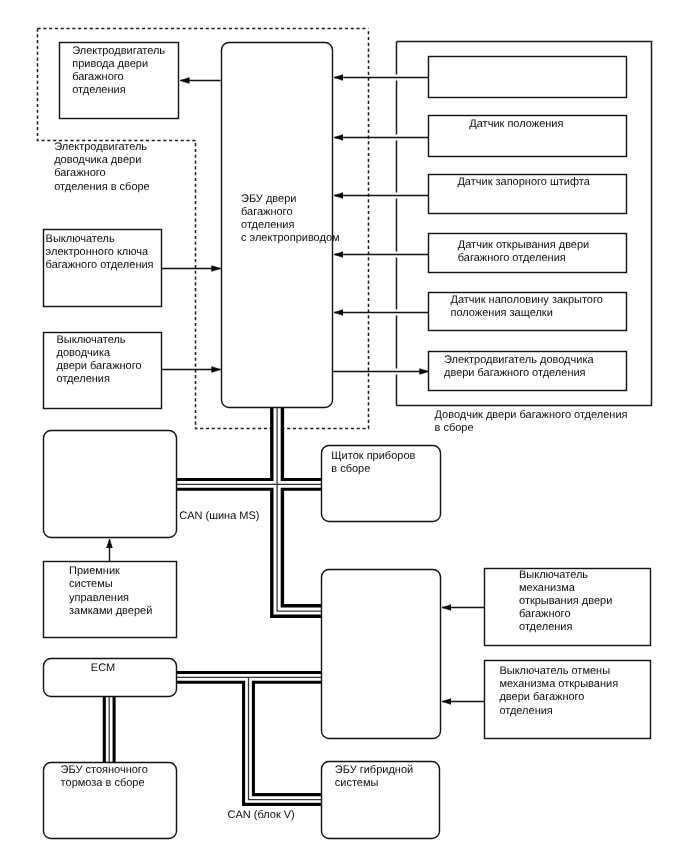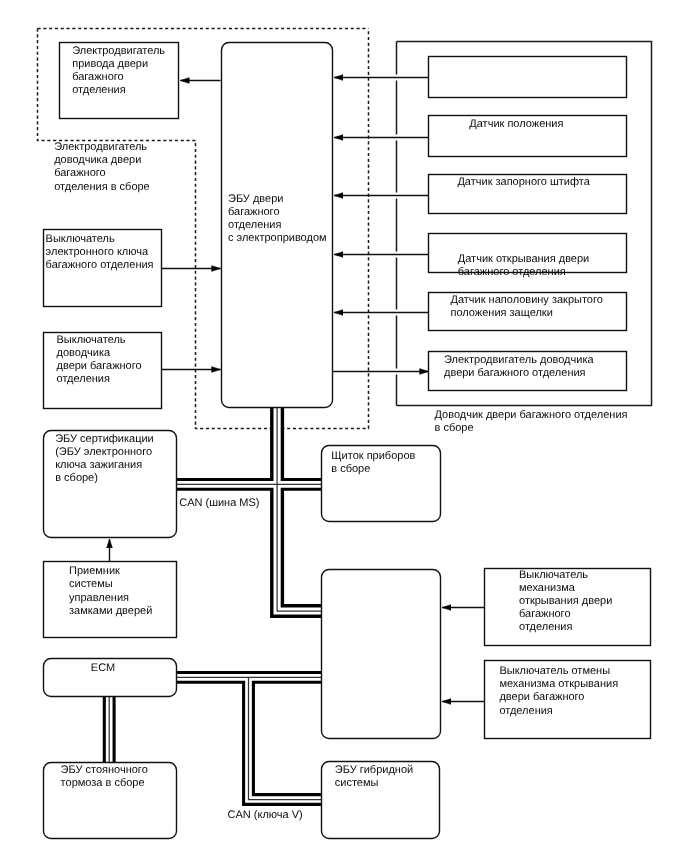--- a/index.html
+++ b/index.html
@@ -95,65 +95,61 @@
     <line x1="484.5" y1="607.5" x2="442.2" y2="607.5" marker-end="url(#ah)"></line>
     <line x1="484.5" y1="701.5" x2="442.2" y2="701.5" marker-end="url(#ah)"></line>
   </g>
 
 </svg>
 
 <div class="tx" style="left:72.2px;top:44.8px">Электродвигатель
 привода двери
 багажного
 отделения</div>
-<div class="tx" style="left:228px;top:192.8px">ЭБУ двери
+<div class="tx" style="left:241px;top:192.8px">ЭБУ двери
 багажного
 отделения
 с электроприводом</div>
 <div class="tx" style="left:54.2px;top:141.3px">Электродвигатель
 доводчика двери
 багажного
 отделения в сборе</div>
 <div class="tx" style="left:45.6px;top:232.8px">Выключатель
 электронного ключа
 багажного отделения</div>
 <div class="tx" style="left:56.5px;top:333.6px">Выключатель
 доводчика
 двери багажного
 отделения</div>
-<div class="tx" style="left:55.2px;top:432.9px">ЭБУ сертификации
-(ЭБУ электронного
-ключа зажигания
-в сборе)</div>
 <div class="tx" style="left:69.0px;top:565.4px">Приемник
 системы
 управления
 замками дверей</div>
 <div class="tx" style="left:90.8px;top:661.6px">ECM</div>
 <div class="tx" style="left:60.6px;top:764.3px">ЭБУ стояночного
 тормоза в сборе</div>
 <div class="tx" style="left:331.3px;top:449.9px">Щиток приборов
 в сборе</div>
 <div class="tx" style="left:334.8px;top:763.8px">ЭБУ гибридной
 системы</div>
 <div class="tx" style="left:469.3px;top:117.6px">Датчик положения</div>
 <div class="tx" style="left:457.4px;top:176.4px">Датчик запорного штифта</div>
-<div class="tx" style="left:457.8px;top:253px">Датчик открывания двери
+<div class="tx" style="left:457.8px;top:239px">Датчик открывания двери
 багажного отделения</div>
 <div class="tx" style="left:450.5px;top:294.4px">Датчик наполовину закрытого
 положения защелки</div>
 <div class="tx" style="left:444.0px;top:354.2px">Электродвигатель доводчика
 двери багажного отделения</div>
 <div class="tx" style="left:434.5px;top:408.6px">Доводчик двери багажного отделения
 в сборе</div>
 <div class="tx" style="left:519.0px;top:568.9px">Выключатель
 механизма
 открывания двери
 багажного
 отделения</div>
 <div class="tx" style="left:499.4px;top:665.3px">Выключатель отмены
 механизма открывания
 двери багажного
 отделения</div>
-<div class="tx" style="left:179.2px;top:497px">CAN (шина MS)</div>
-<div class="tx" style="left:227.5px;top:808.8px">CAN (ключа V)</div>
+<div class="tx" style="left:179.2px;top:510px">CAN (шина MS)</div>
+<div class="tx" style="left:227.5px;top:808.8px">CAN (блок V)</div>
 
 </div>
 
 </body></html>

